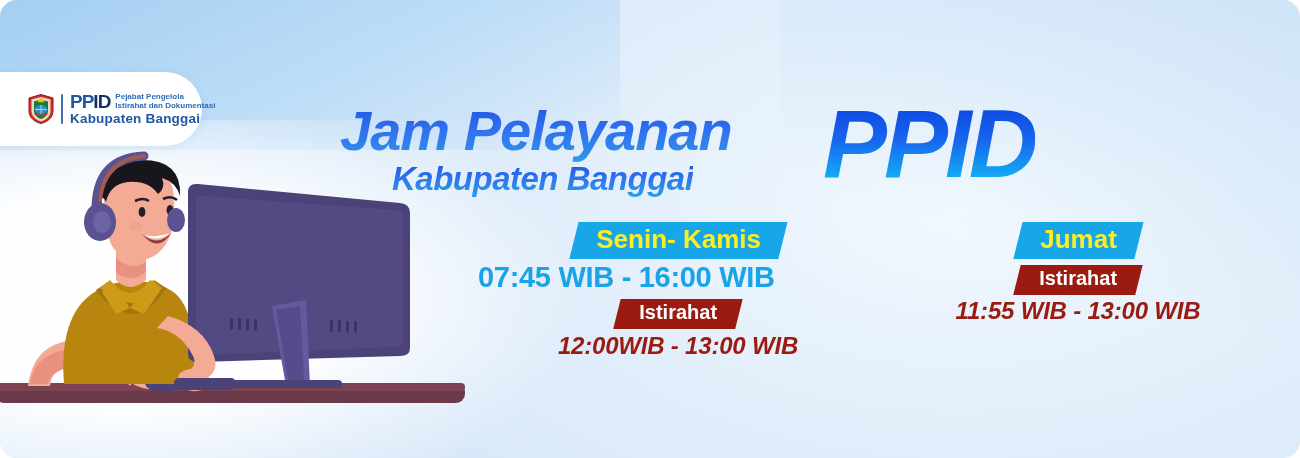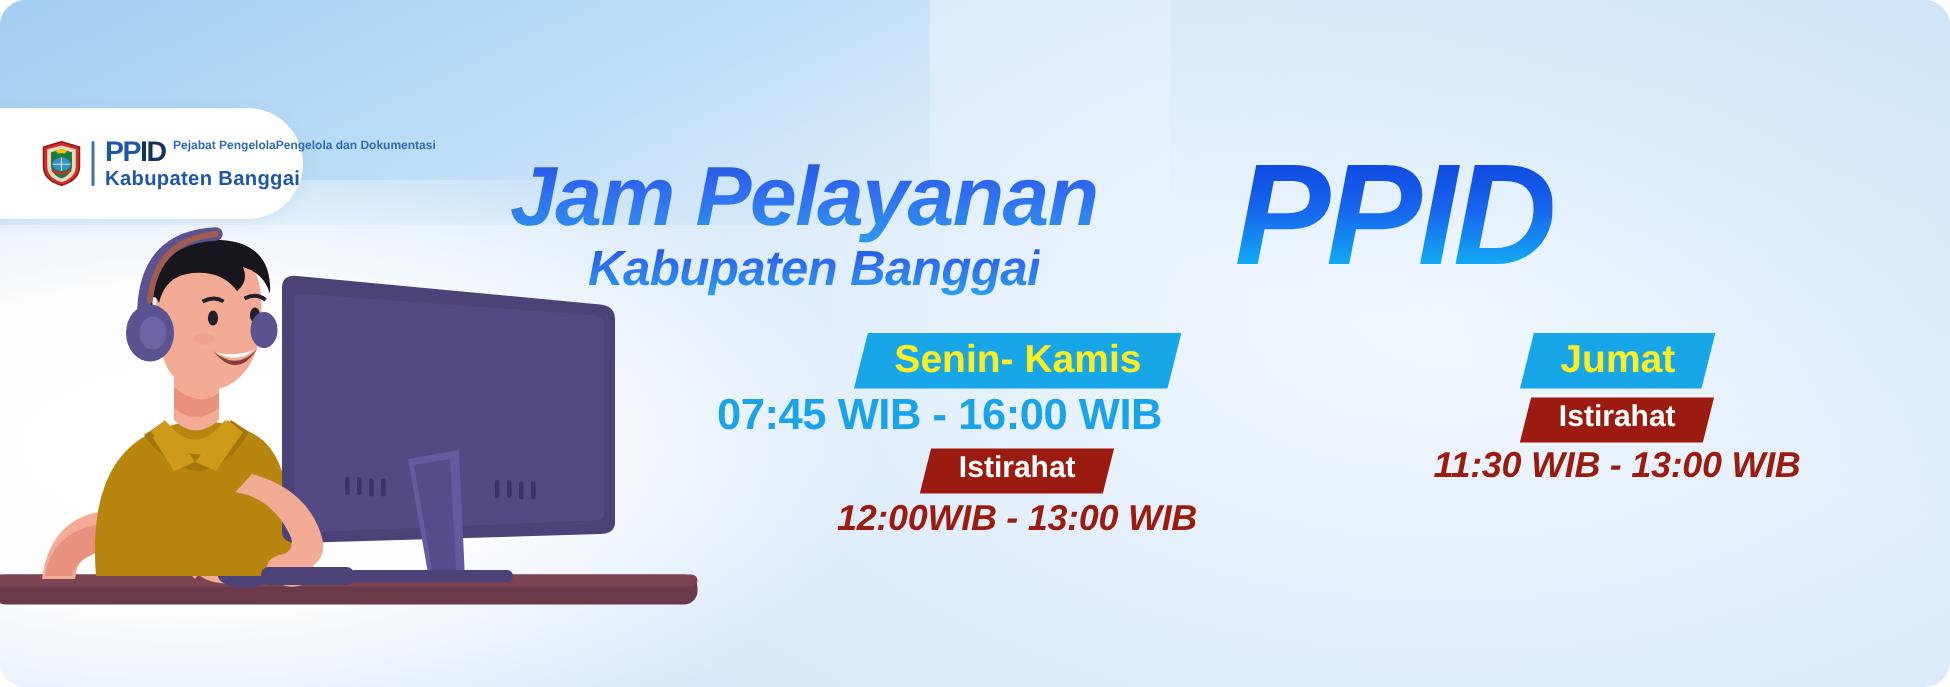--- a/index.html
+++ b/index.html
@@ -38,21 +38,21 @@
   .logo-inner{display:flex;align-items:center;gap:7px;margin-left:68px;}
   .crest{width:26px;height:30px;flex:0 0 auto;}
   .logo-divider{width:2px;height:30px;background:#1f56a5;opacity:.85;border-radius:1px;}
   .logo-text{display:flex;flex-direction:column;line-height:1;}
   .logo-row1{display:flex;align-items:flex-start;gap:5px;}
   .logo-ppid{
     font-size:19px;font-weight:bold;letter-spacing:-1px;line-height:1;
     color:#1f56a5;
   }
   .logo-ppid .d{color:#15315f;}
-  .logo-sub{display:flex;flex-direction:row;line-height:1.05;padding-top:1px;}
+  .logo-sub{display:flex;flex-direction:column;line-height:1.05;padding-top:1px;}
   .logo-sub span{font-size:8px;color:#2f6bb5;font-weight:600;white-space:nowrap;}
   .logo-kab{
     font-size:13.5px;font-weight:bold;color:#1f56a5;letter-spacing:.2px;
     margin-top:1px;white-space:nowrap;
   }
 
   
   .illus{position:absolute;left:0;top:140px;width:480px;height:275px;}
 
   
@@ -125,21 +125,21 @@
         <path d="M18 13 q8 -5 16 0 l-4 4 q-4 -2 -8 0 Z" fill="#f2c300"></path>
       </svg>
 
       <div class="logo-divider"></div>
 
       <div class="logo-text">
         <div class="logo-row1">
           <div class="logo-ppid"><span>PP</span><span class="d">ID</span></div>
           <div class="logo-sub">
             <span>Pejabat Pengelola</span>
-            <span>Pengelola dan Dokumentasi</span>
+            <span>Istirahat dan Dokumentasi</span>
           </div>
         </div>
         <div class="logo-kab">Kabupaten Banggai</div>
       </div>
     </div>
   </div>
 
   <svg class="illus" viewBox="0 0 480 275">
 
     <rect x="-5" y="243" width="470" height="20" rx="9" fill="#6b3a4a"></rect>
@@ -229,17 +229,17 @@
     </div>
 
     <div class="col col-jumat">
       <div class="badge-wrap">
         <div class="badge badge-blue"><span>Jumat</span></div>
       </div>
       <div class="gap-break"></div>
       <div class="badge-wrap">
         <div class="badge badge-red"><span>Istirahat</span></div>
       </div>
-      <div class="time-red">11:30 WIB - 13:00 WIB</div>
+      <div class="time-red">11:55 WIB - 13:00 WIB</div>
     </div>
 
   </div>
 </div>
 
 </body></html>

